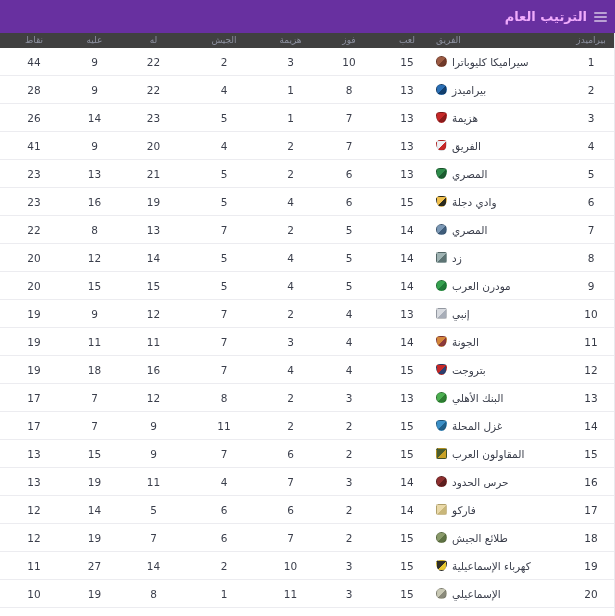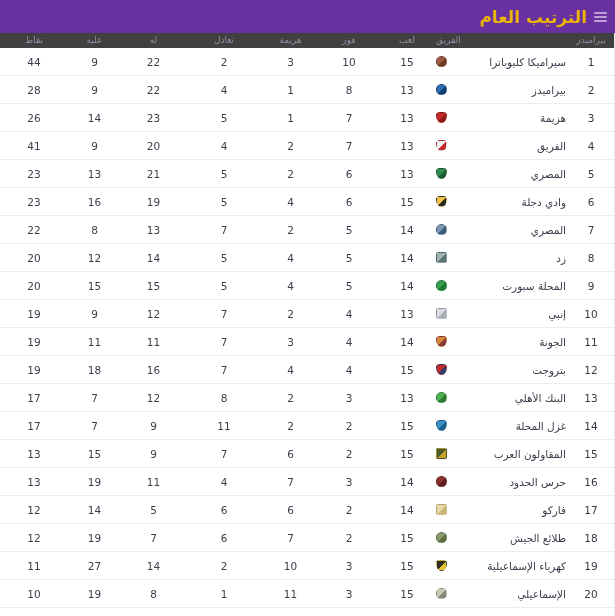--- a/index.html
+++ b/index.html
@@ -7,37 +7,37 @@
   body { font-family:"DejaVu Sans","Liberation Sans",sans-serif; }
   .app { width:615px; height:616px; background:#fff; overflow:hidden; direction:rtl; }
 
   
   .topbar {
     height:33px; display:flex; align-items:center; gap:7px;
     padding:0 8px; background:var(--accent,#6830a0);
   }
   .menu-icon { display:inline-flex; flex-direction:column; gap:2px; cursor:pointer; padding:2px 0; }
   .menu-icon i { display:block; width:13px; height:2px; border-radius:1px; background:rgba(255,255,255,.55); }
-  .topbar-title { color:#eab308; font-size:17px; font-weight:bold; letter-spacing:0; }
+  .topbar-title { color:#f0abfc; font-size:13px; font-weight:bold; letter-spacing:0; }
 
   
   .table-wrap { height:583px; border:1px solid #e9e9ee; border-top:none; }
   table { width:613px; border-collapse:collapse; table-layout:fixed; direction:rtl; }
   thead th {
     height:15px; background:#404040; color:#8d91a0; font-size:9px; font-weight:normal;
     text-align:center; padding:0; line-height:15px; white-space:nowrap; overflow:hidden;
   }
   thead th.team-h { text-align:left; }
   tbody td {
     height:27px; border-bottom:1px solid #ececf0; background:#fff;
     font-size:10.5px; color:#3a3e4b; text-align:center; padding:0; white-space:nowrap; overflow:hidden;
   }
   td.rank-cell { color:#363a46; }
   td.team-cell { text-align:right; }
-  .team-inner { display:flex; align-items:center; justify-content:space-between; gap:5px; height:27px; padding-right:2px; }
+  .team-inner { display:flex; align-items:center; justify-content:flex-end; gap:5px; height:27px; padding-right:2px; }
   .team-name { font-size:10.5px; color:#3a3e4b; }
   .logo { display:inline-block; width:11px; height:11px; flex:0 0 11px; border:1px solid rgba(0,0,0,.12); }
   .logo.circle { border-radius:50%; }
   .logo.shield { border-radius:40% 40% 50% 50% / 30% 30% 70% 70%; }
   .logo.square { border-radius:2px; }
 </style>
 </head>
 <body>
 
 <div class="app">
@@ -64,21 +64,21 @@
           <col style="width:51px">
           <col style="width:70px">
       </colgroup>
       <thead>
           <tr id="head-row">
             <th>بيراميدز</th>
             <th class="team-h">الفريق</th>
             <th>لعب</th>
             <th>فوز</th>
             <th>هزيمة</th>
-            <th>تعادل</th>
+            <th>الجيش</th>
             <th>له</th>
             <th>عليه</th>
             <th>نقاط</th>
           </tr>
         </thead>
       <tbody id="standings-body">
   <tr>
     <td class="rank-cell">1</td>
     <td class="team-cell">
       <span class="team-inner">
@@ -211,21 +211,21 @@
     <td>5</td>
     <td>14</td>
     <td>12</td>
     <td>20</td>
   </tr>
 
   <tr>
     <td class="rank-cell">9</td>
     <td class="team-cell">
       <span class="team-inner">
-        <span class="team-name">المحلة سبورت</span>
+        <span class="team-name">مودرن العرب</span>
         <span class="logo circle" style="background: linear-gradient(135deg, rgb(53, 161, 79) 55%, rgb(31, 122, 56) 55%);"></span>
       </span>
     </td>
     <td>14</td>
     <td>5</td>
     <td>4</td>
     <td>5</td>
     <td>15</td>
     <td>15</td>
     <td>20</td>

